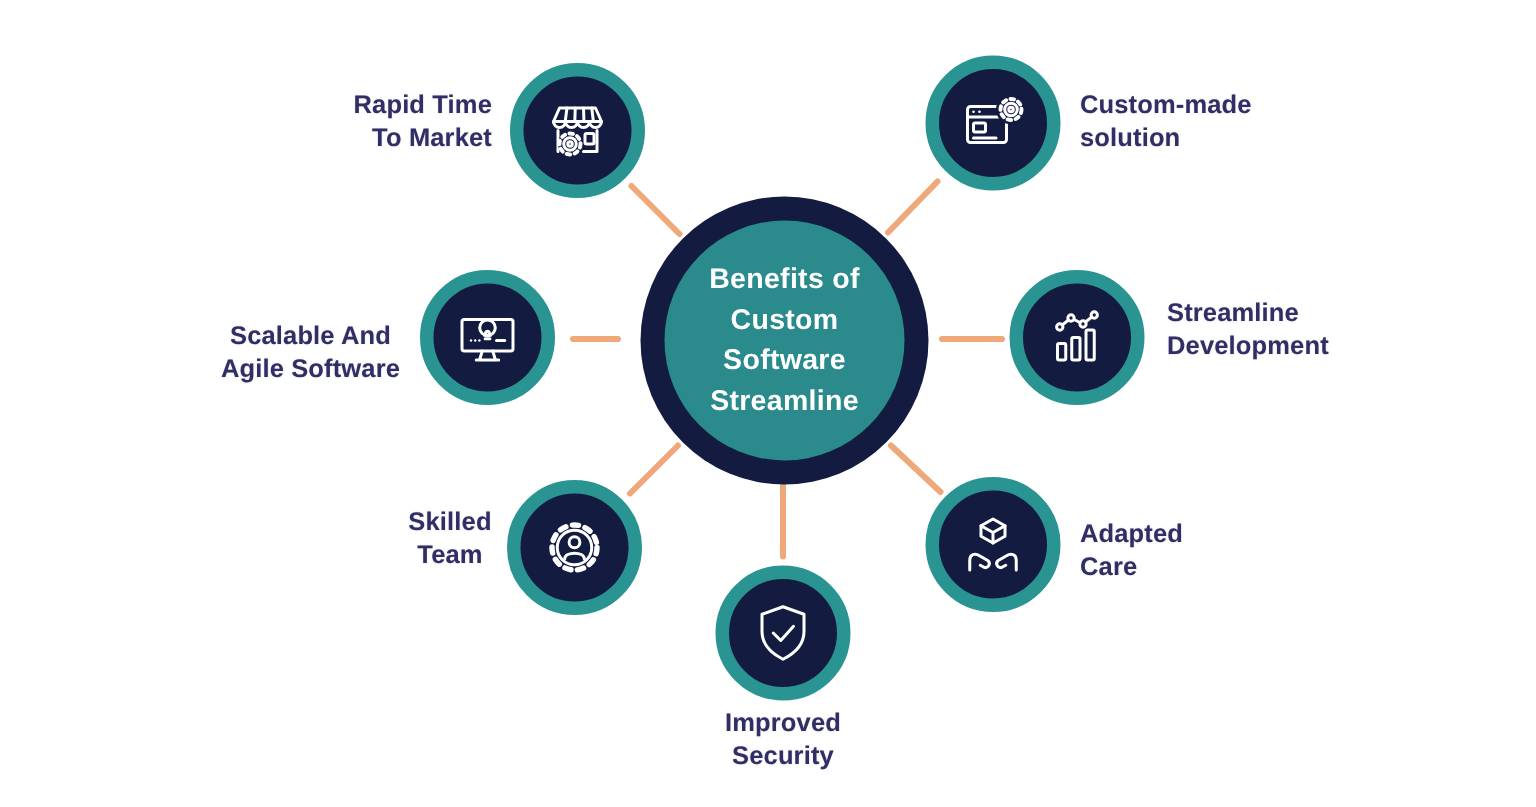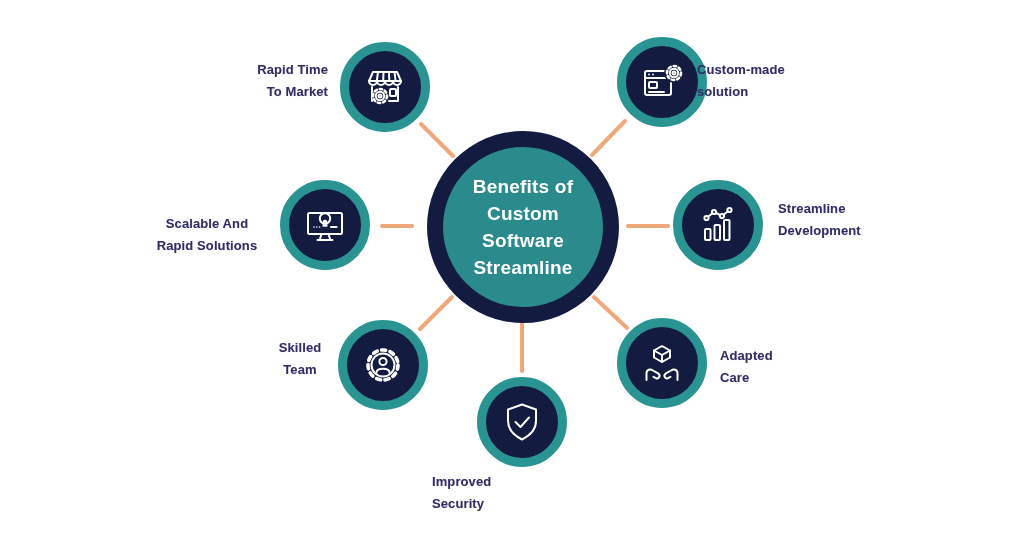--- a/index.html
+++ b/index.html
@@ -28,30 +28,30 @@
   
   .center-node{position:absolute;left:523px;top:227px;width:192px;height:192px;
     border-radius:50%;background:var(--navy);transform:translate(-50%,-50%);
     display:flex;align-items:center;justify-content:center;z-index:2;}
   .center-inner{width:160px;height:160px;border-radius:50%;background:var(--teal-center);
     display:flex;flex-direction:column;align-items:center;justify-content:center;}
   .center-inner .line{color:#ffffff;font-size:19px;font-weight:bold;line-height:27px;
     text-align:center;letter-spacing:.2px;}
 
   
-  .label{position:absolute;color:var(--label);font-size:13px;font-weight:bold;
+  .label{position:absolute;color:var(--label);font-size:17px;font-weight:bold;
     line-height:22px;z-index:2;letter-spacing:.1px;
     text-shadow:0 0 1px rgba(49,46,102,.25);}
   .label-rapid{left:178px;top:59px;width:150px;text-align:right;}
-  .label-custom{left:697px;top:59px;text-align:left;}
+  .label-custom{left:720px;top:59px;text-align:left;}
   .label-scalable{left:117px;top:196px;width:180px;text-align:center;margin-top:17px;}
   .label-streamline{left:778px;top:198px;text-align:left;}
   .label-skilled{left:245px;top:337px;width:110px;text-align:center;}
   .label-adapted{left:720px;top:345px;text-align:left;}
-  .label-security{left:432px;top:471px;width:180px;text-align:left;}
+  .label-security{left:432px;top:471px;width:180px;text-align:center;}
 
   
   .node-rapid{left:385px;top:87px;}
   .node-custom{left:662px;top:82px;}
   .node-scalable{left:325px;top:225px;}
   .node-streamline{left:718px;top:225px;}
   .node-skilled{left:383px;top:365px;}
   .node-adapted{left:662px;top:363px;}
   .node-security{left:522px;top:422px;}
 
@@ -138,21 +138,21 @@
         <circle cx="18.6" cy="26" r="0.8" fill="#ffffff" stroke="none"></circle>
         <path d="M30 26 H35.5"></path>
         <circle cx="24" cy="17.5" r="5.2"></circle>
         <path d="M21.9 22.5 H26.1 M22.4 24.8 H25.6"></path>
         <path d="M22.8 22.5 V20.6 A1.3 1.3 0 0 1 25.2 20.6 V22.5"></path>
       </g>
     </svg>
   </div>
   <div class="label label-scalable">
     <div>Scalable And</div>
-    <div>Rapid Solutions</div>
+    <div>Agile Software</div>
   </div>
 
   <div class="node node-streamline">
     <svg viewBox="0 0 48 48">
       <g class="icon-stroke">
         <rect x="11" y="28" width="5.5" height="11" rx="1"></rect>
         <rect x="20.5" y="24" width="5.5" height="15" rx="1"></rect>
         <rect x="30" y="19" width="5.5" height="20" rx="1"></rect>
         <path d="M12.5 17 L20 11 L28 15 L35.5 9"></path>
         <circle cx="12.5" cy="17" r="2.1" fill="#141b41"></circle>

